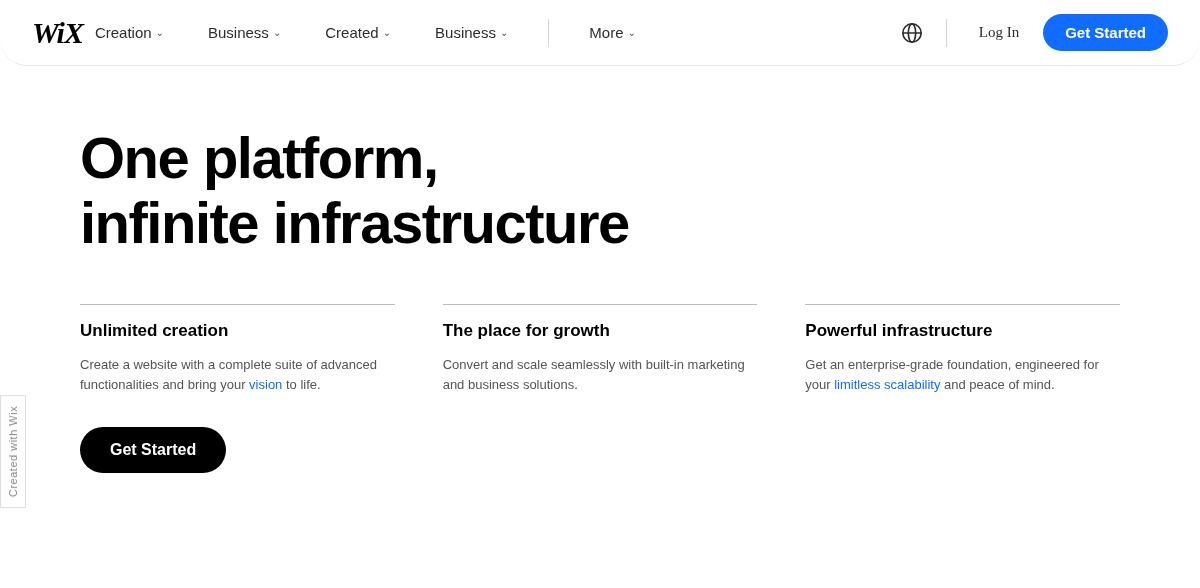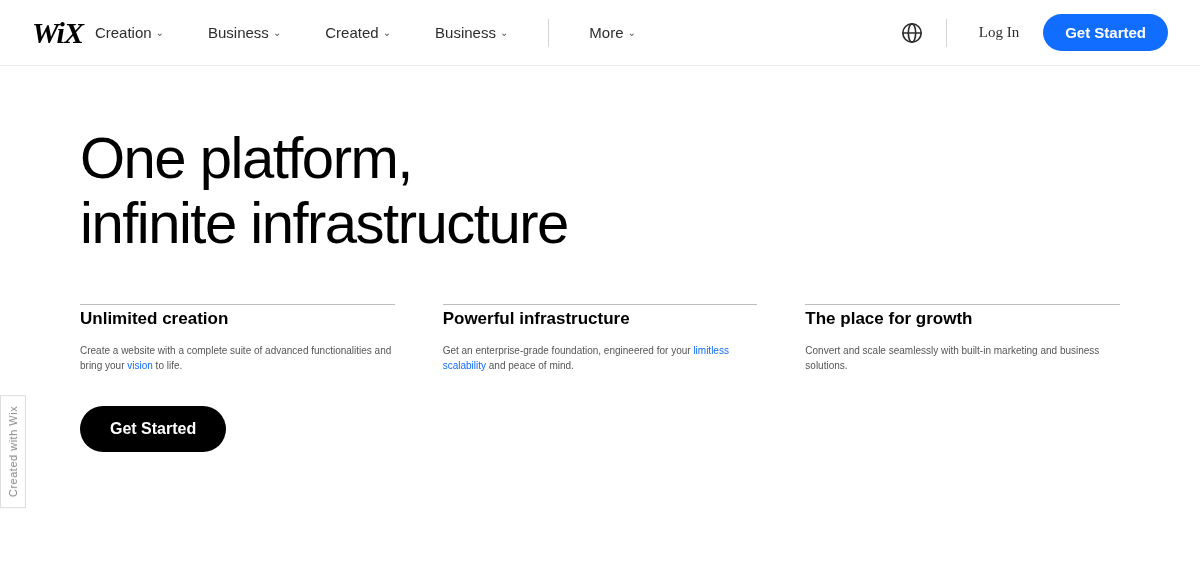--- a/index.html
+++ b/index.html
@@ -19,20 +19,21 @@
     }
 
     
     .navbar {
       display: flex;
       align-items: center;
       height: 66px;
       padding: 0 32px;
       border-bottom: 1px solid #e8e8e8;
       background: #fff;
+      border-radius: 27px;
     }
 
     .nav-links {
       display: flex;
       align-items: center;
       gap: 20px;
       flex: 1;
     }
 
     .nav-item {
@@ -97,47 +98,47 @@
       white-space: nowrap;
     }
 
     
     .main {
       padding: 60px 80px 0 80px;
     }
 
     .hero-title {
       font-size: 58px;
-      font-weight: 400;
+      font-weight: 700;
       line-height: 1.12;
       letter-spacing: -1.5px;
       color: #000;
       margin-bottom: 48px;
     }
 
     .features-grid {
       display: grid;
       grid-template-columns: 1fr 1fr 1fr;
       gap: 0 48px;
     }
 
     .feature-card {
-      padding-top: 4px;
+      padding-top: 16px;
       border-top: 1.5px solid #bcbcbc;
     }
 
     .feature-title {
       font-size: 17px;
       font-weight: 700;
       color: #000;
       margin-bottom: 14px;
     }
 
     .feature-desc {
-      font-size: 10px;
+      font-size: 13px;
       color: #555;
       line-height: 1.55;
     }
 
     .feature-desc .highlight {
       color: #116dff;
     }
 
     .get-started-btn-main {
       display: inline-block;
@@ -233,27 +234,27 @@
 
     <div class="feature-card">
       <div class="feature-title">Unlimited creation</div>
       <div class="feature-desc">
         Create a website with a complete suite of advanced functionalities and bring your <span class="highlight">vision</span> to life.
       </div>
       <button class="get-started-btn-main">Get Started</button>
     </div>
 
     <div class="feature-card">
+      <div class="feature-title">The place for growth</div>
+      <div class="feature-desc">Convert and scale seamlessly with built-in marketing and business solutions.</div>
+    </div>
+
+    <div class="feature-card">
       <div class="feature-title">Powerful infrastructure</div>
       <div class="feature-desc">
         Get an enterprise-grade foundation, engineered for your <span class="highlight">limitless scalability</span> and peace of mind.
       </div>
     </div>
 
-    <div class="feature-card">
-      <div class="feature-title">The place for growth</div>
-      <div class="feature-desc">Convert and scale seamlessly with built-in marketing and business solutions.</div>
-    </div>
-
   </div>
 </main>
 
 <div class="side-label">Created with Wix</div>
 
 </body></html>

